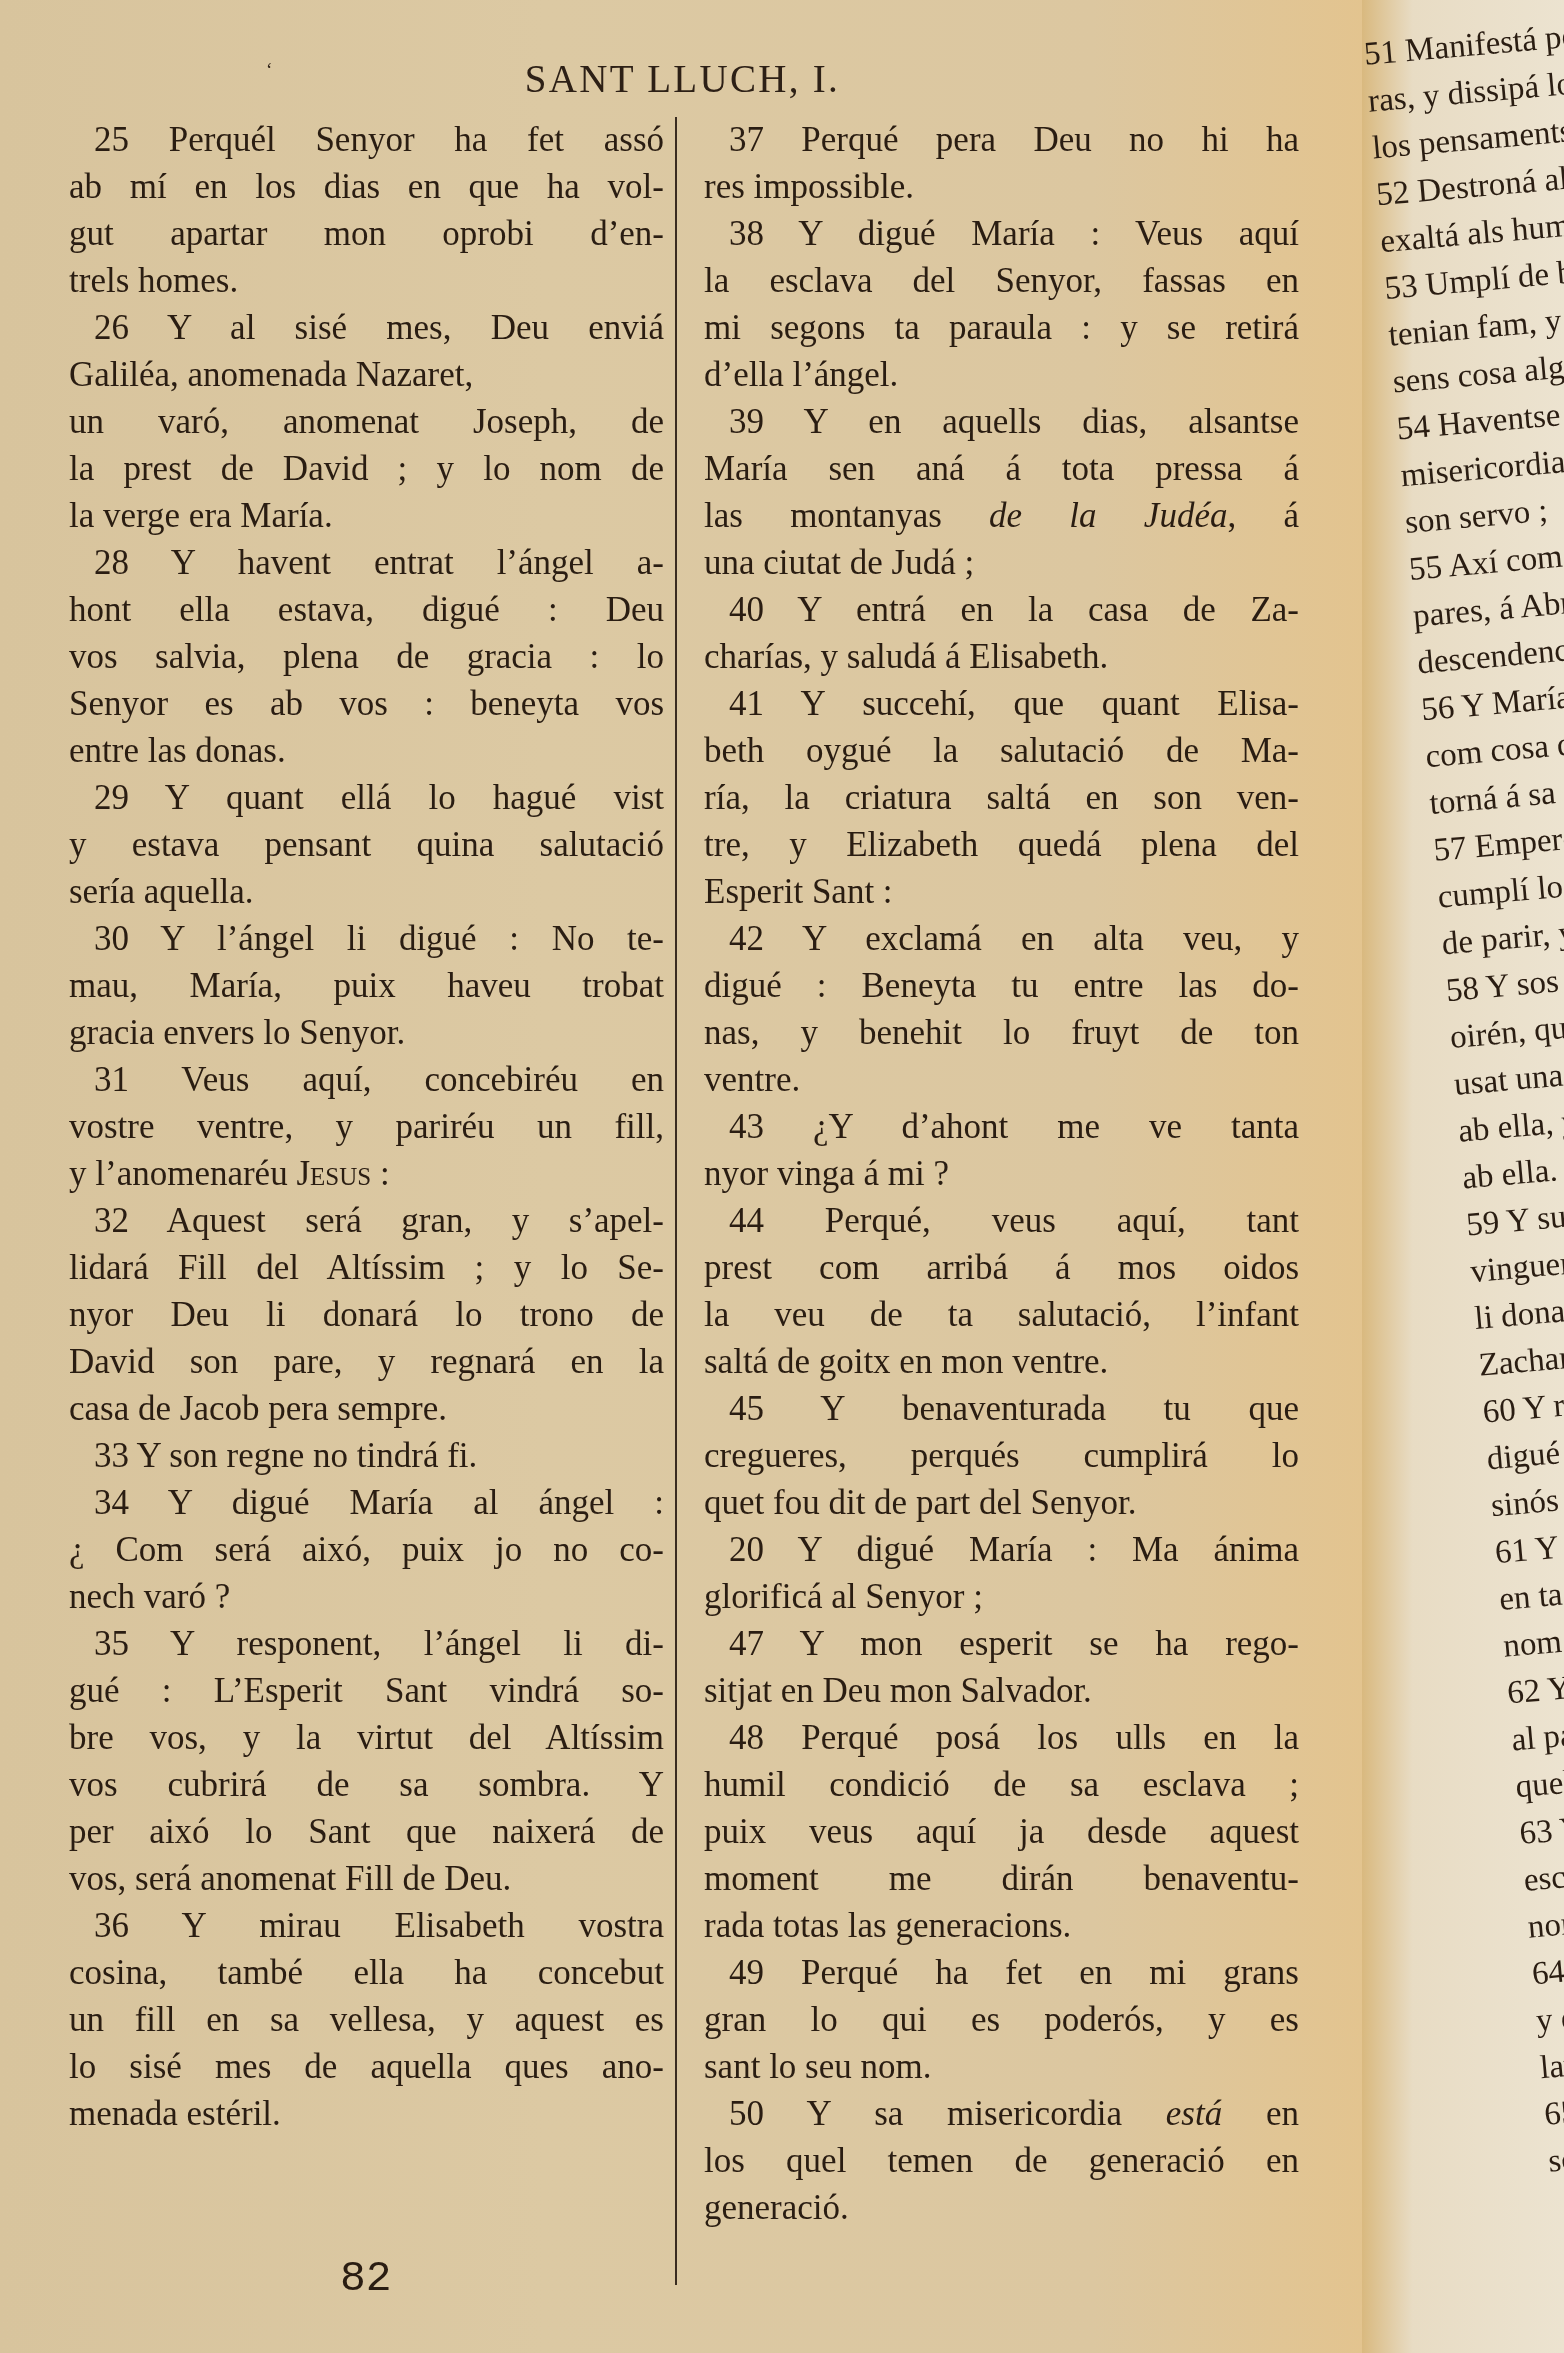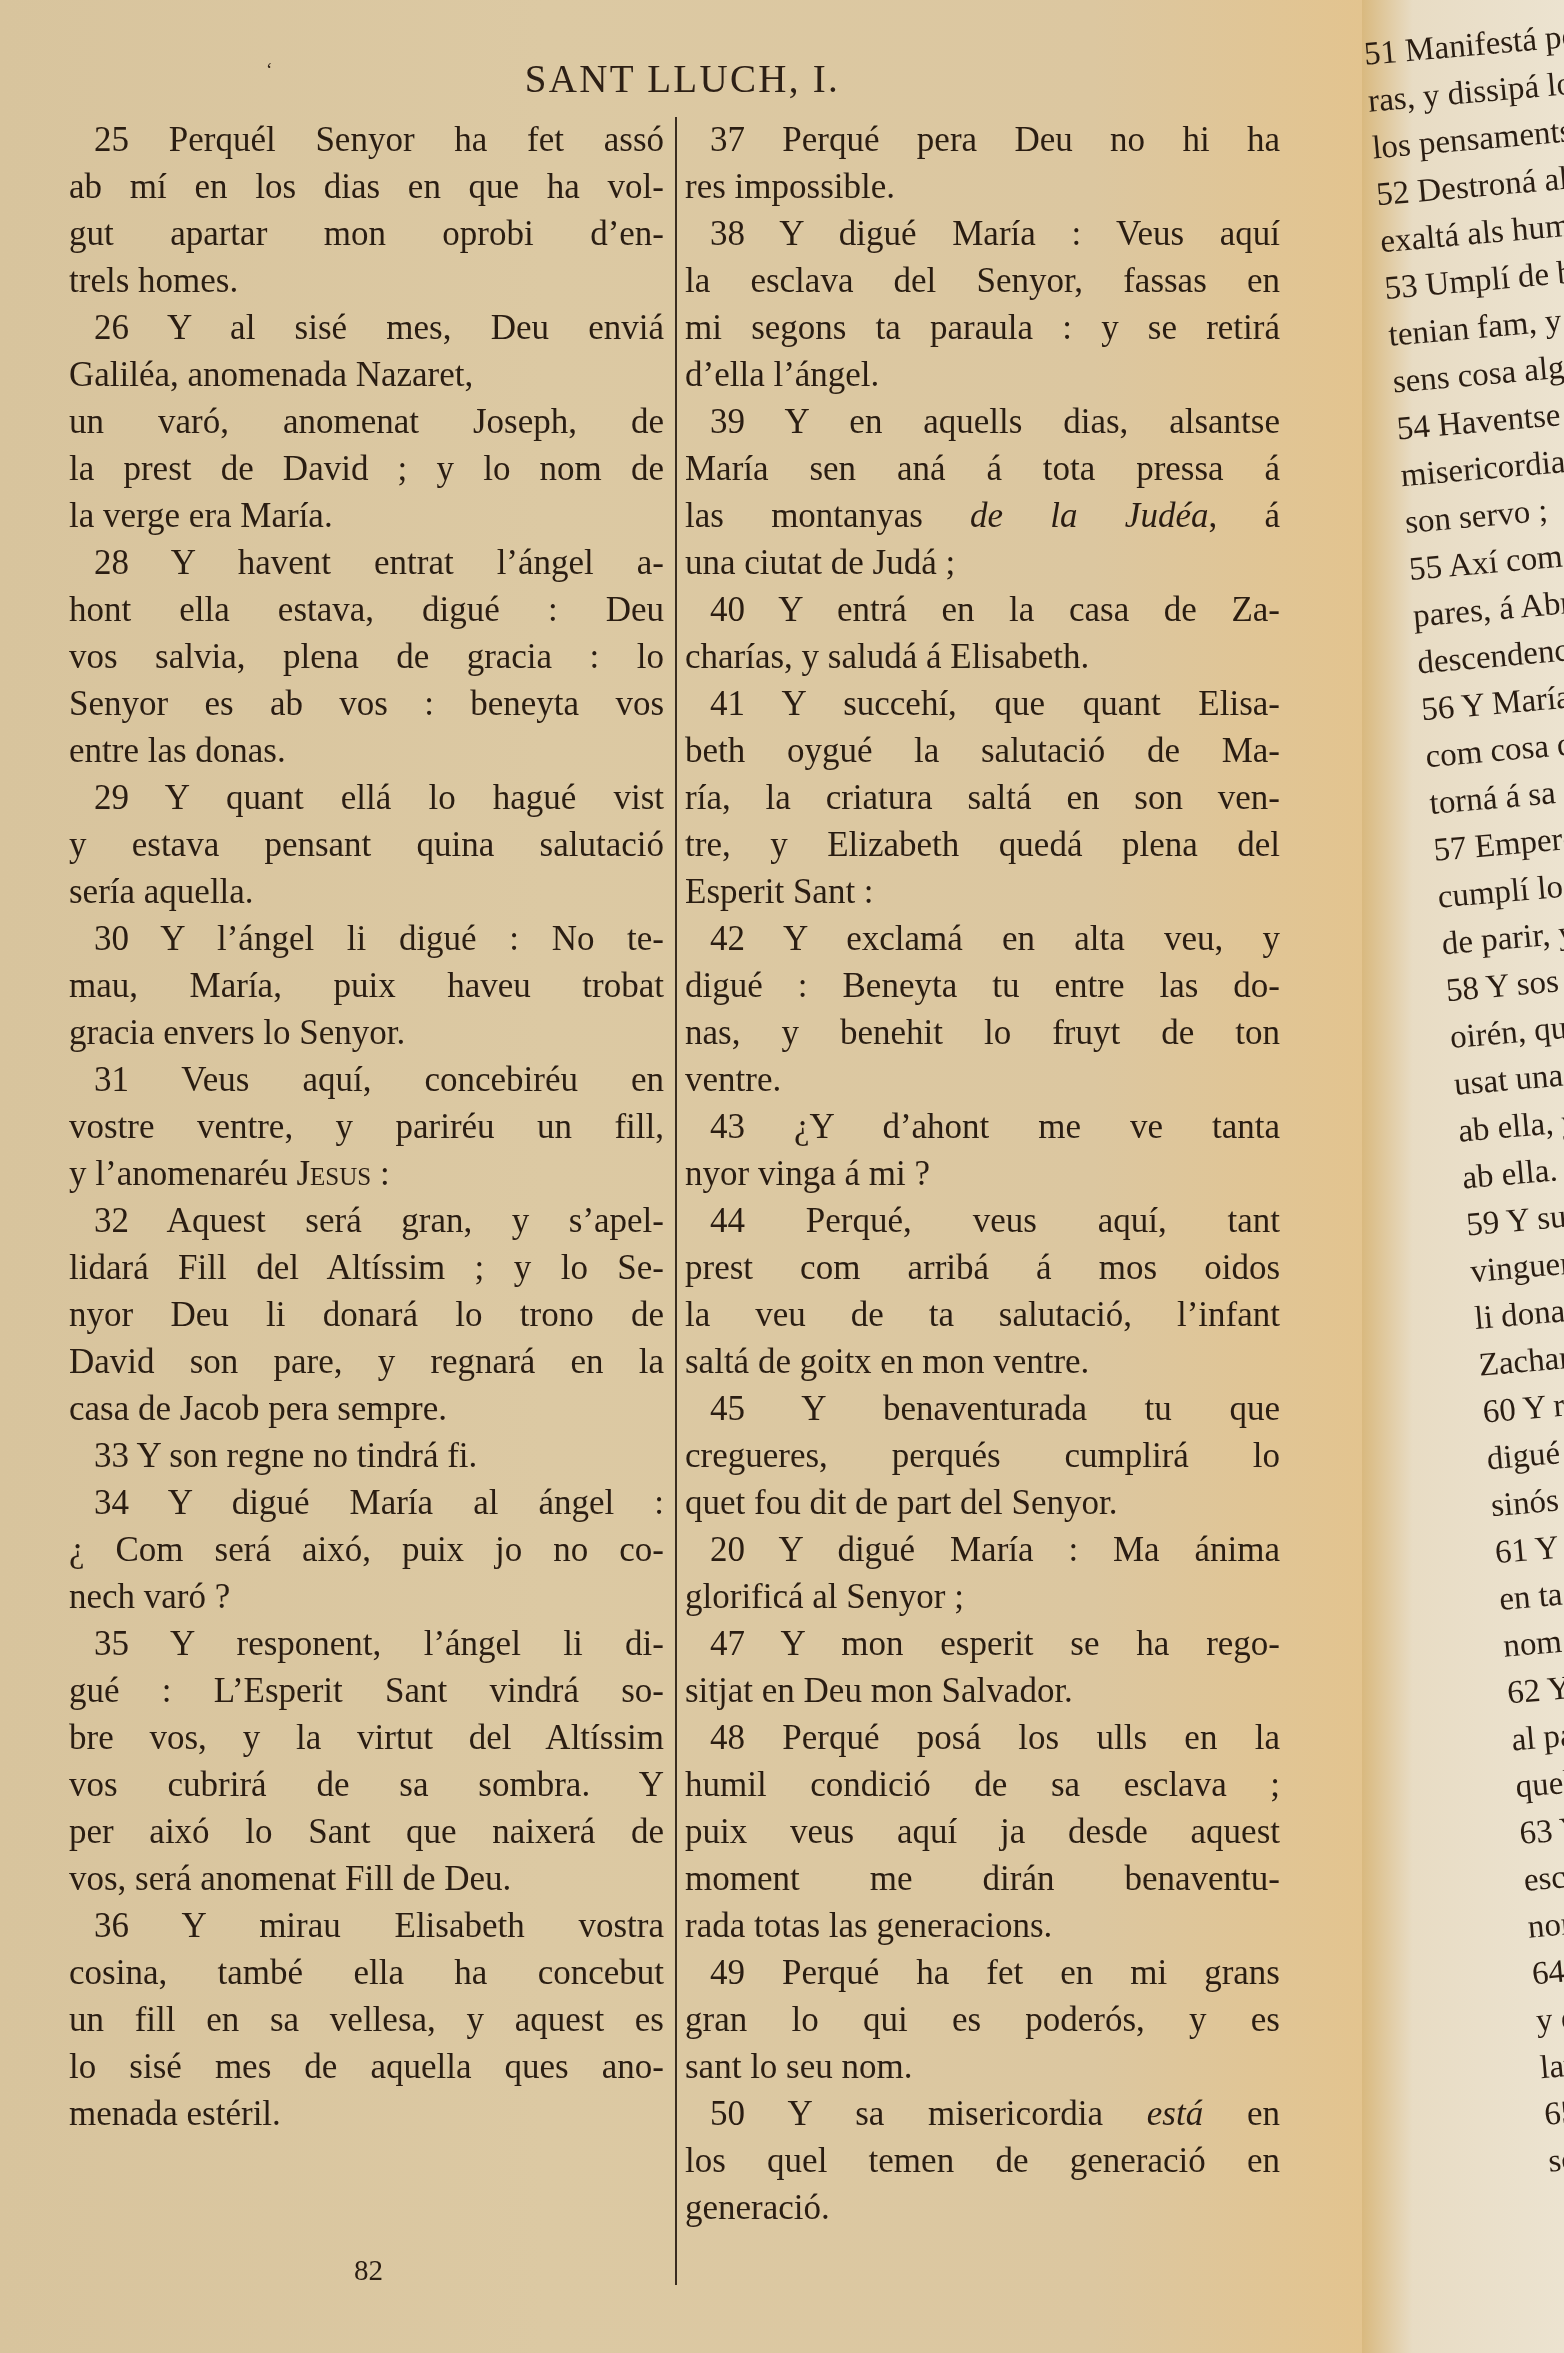--- a/index.html
+++ b/index.html
@@ -22,33 +22,33 @@
     position:absolute; left:0; width:1365px; top:56px; text-align:center;
     font-family:"Liberation Serif", serif; font-size:39px; letter-spacing:2.3px;
     color:#2d2016;
   }
   .running-head .mark { position:absolute; left:266px; top:3.1px; font-size:19px; }
   .col {
     position:absolute; top:116px; width:595px;
     font-family:"Liberation Serif", serif; font-size:35px; line-height:47px;
   }
   #col-left { left:69px; }
-  #col-right { left:685px; width:595px; }
+  #col-right { left:704px; width:595px; }
   .divider {
     position:absolute; left:675px; top:117px; width:1.6px; height:2168px;
     background:#3a2c20;
   }
   .line { white-space:nowrap; text-align:justify; text-align-last:justify; height:47px; }
   .line.last { text-align-last:left; }
   .line.indent { padding-left:25px; }
   .sc { font-variant:small-caps; }
   .it { font-style:italic; }
   .folio {
-    position:absolute; left:354px; top:2254px; font-family:Liberation Serif, serif;
-    font-size:29px;
+    position:absolute; left:340px; top:2254px; font-family:Liberation Mono, monospace;
+    font-size:43px;
   }
   #right-text {
     position:absolute; left:0; top:31px; width:548px;
     font-family:"Liberation Serif", serif; font-size:33px; line-height:47px;
     transform: rotate(-5deg); transform-origin: 0 0;
     color:#2a1d12;
   }
   #right-text .rl { white-space:nowrap; }
 </style>
 </head>

